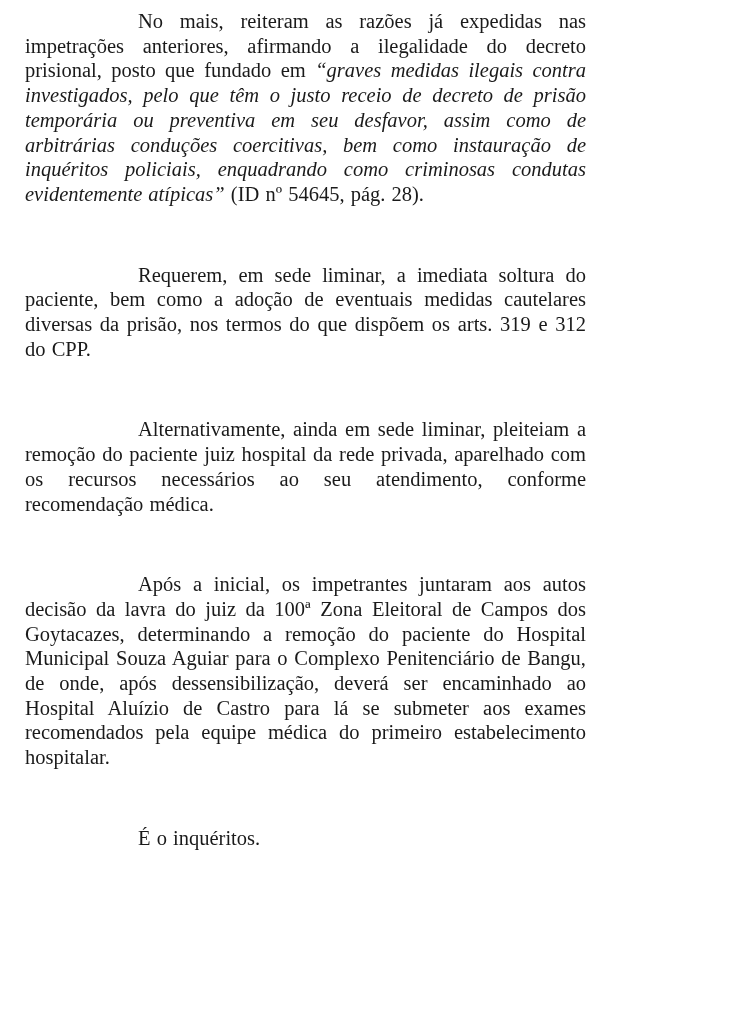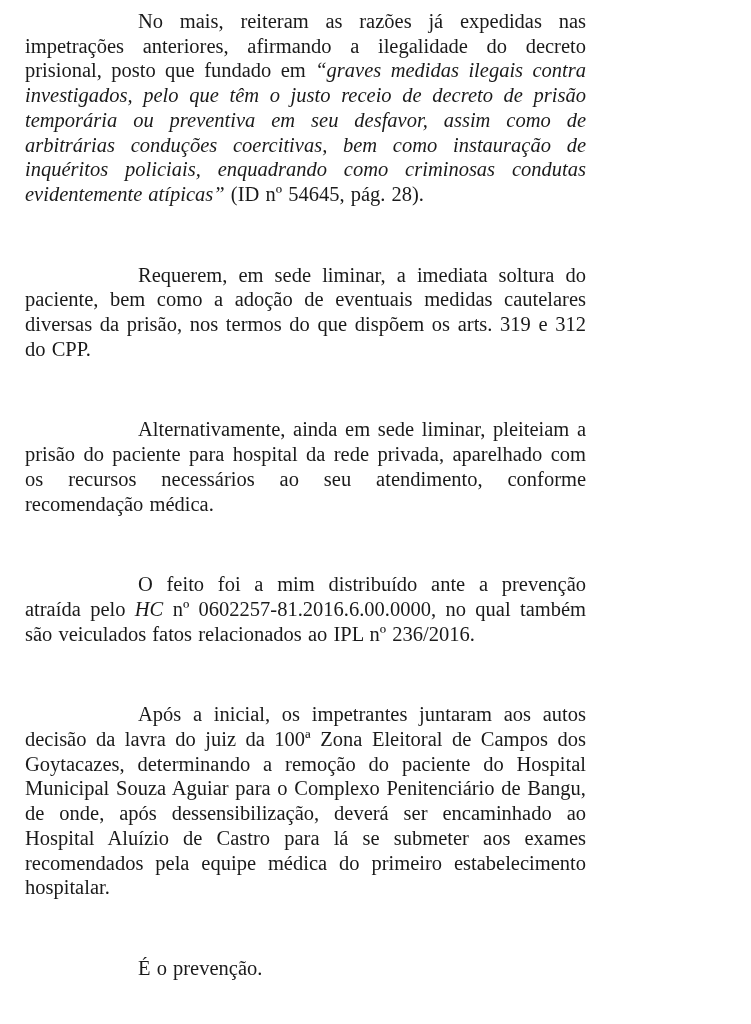--- a/index.html
+++ b/index.html
@@ -37,18 +37,17 @@
   .seg { font-style: normal; }
   .seg.italic { font-style: italic; }
 </style>
 </head>
 <body>
 
 <div class="page" style="--page-bg: #ffffff; --text-color: #1a1a1a;">
   <div>
       <p class="para"><span class="seg">No mais, reiteram as razões já expedidas nas impetrações anteriores, afirmando a ilegalidade do decreto prisional, posto que fundado em </span><span class="seg italic">“graves medidas ilegais contra investigados, pelo que têm o justo receio de decreto de prisão temporária ou preventiva em seu desfavor, assim como de arbitrárias conduções coercitivas, bem como instauração de inquéritos policiais, enquadrando como criminosas condutas evidentemente atípicas”</span><span class="seg"> (ID nº 54645, pág. 28).</span></p>
       <p class="para"><span class="seg">Requerem, em sede liminar, a imediata soltura do paciente, bem como a adoção de eventuais medidas cautelares diversas da prisão, nos termos do que dispõem os arts. 319 e 312 do CPP.</span></p>
-      <p class="para"><span class="seg">Alternativamente, ainda em sede liminar, pleiteiam a prisão do paciente para hospital da rede privada, aparelhado com os recursos necessários ao seu atendimento, conforme recomendação médica.</span></p>
-      <p class="para"><span class="seg">O feito foi a mim distribuído ante a prevenção atraída pelo </span><span class="seg italic">HC</span><span class="seg"> nº 0602257-81.2016.6.00.0000, no qual também são veiculados fatos relacionados ao IPL nº 236/2016.</span></p>
+      <p class="para"><span class="seg">Alternativamente, ainda em sede liminar, pleiteiam a remoção do paciente juiz hospital da rede privada, aparelhado com os recursos necessários ao seu atendimento, conforme recomendação médica.</span></p>
       <p class="para"><span class="seg">Após a inicial, os impetrantes juntaram aos autos decisão da lavra do juiz da 100ª Zona Eleitoral de Campos dos Goytacazes, determinando a remoção do paciente do Hospital Municipal Souza Aguiar para o Complexo Penitenciário de Bangu, de onde, após dessensibilização, deverá ser encaminhado ao Hospital Aluízio de Castro para lá se submeter aos exames recomendados pela equipe médica do primeiro estabelecimento hospitalar.</span></p>
-      <p class="para"><span class="seg">É o prevenção.</span></p>
+      <p class="para"><span class="seg">É o inquéritos.</span></p>
     </div>
 </div>
 
 </body></html>

